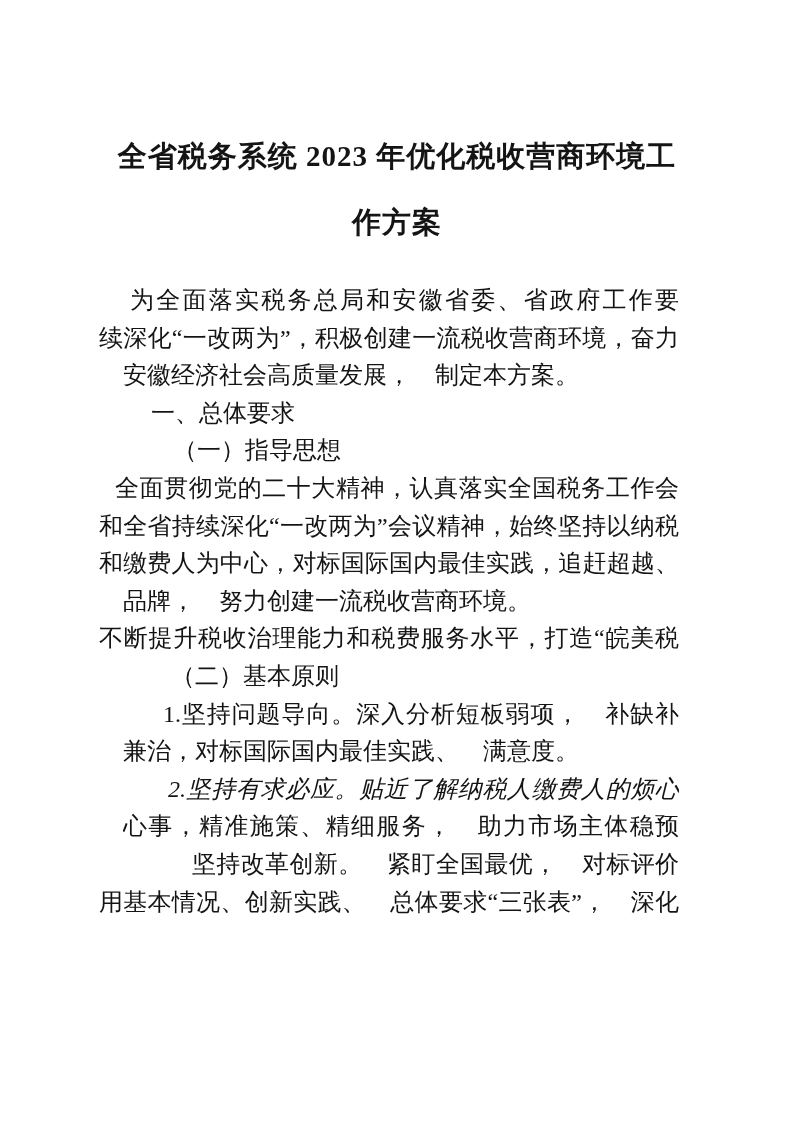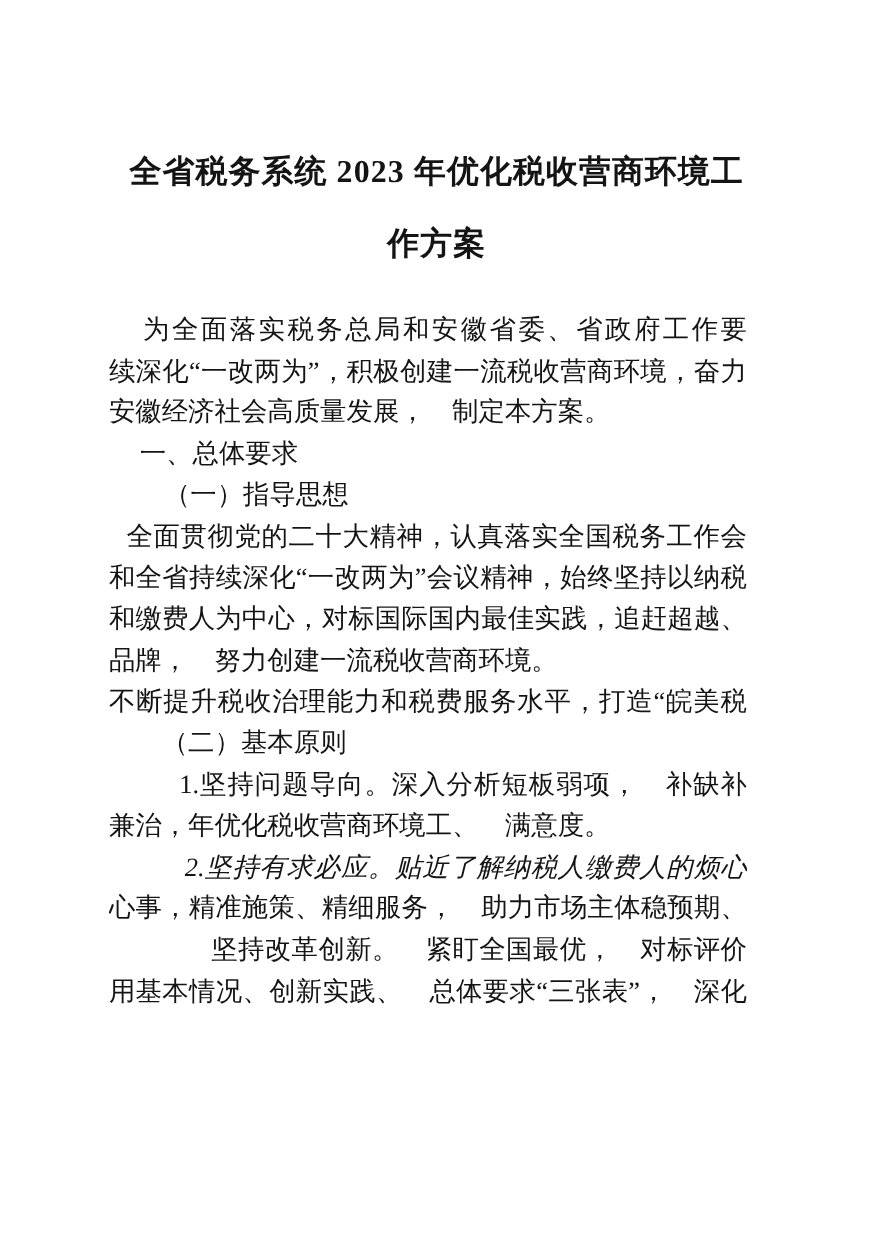--- a/index.html
+++ b/index.html
@@ -31,21 +31,21 @@
   }
   .para { margin: 0; padding: 0; }
   .line {
     font-size: 24px;
     height: 37.6px;
     line-height: 37.6px;
     text-align: justify;
     text-align-last: justify;
     overflow: hidden;
   }
-  .line.last { text-align-last: left; }
+  .line.last { text-align-last: left; margin-left: 24px; }
   .p-fill .line.last { text-align-last: justify; }
   
   .p-intro .line:first-child  { text-indent: 31px; }
   .p-h1    .line              { text-indent: 28px; }
   .p-h2a   .line              { text-indent: 50px; }
   .p-body  .line:first-child  { text-indent: 16px; }
   .p-h2b   .line              { text-indent: 48px; }
   .p-item1 .line:first-child  { text-indent: 64px; }
   .p-item2 .line:first-child  { text-indent: 69px; font-style: italic; }
   .p-item3 .line:first-child  { text-indent: 93px; }
@@ -75,21 +75,21 @@
         <div class="line">和全省持续深化“一改两为”会议精神，始终坚持以纳税人</div>
         <div class="line">和缴费人为中心，对标国际国内最佳实践，追赶超越、创先</div>
         <div class="line last">品牌，　努力创建一流税收营商环境。</div>
         <div class="line">不断提升税收治理能力和税费服务水平，打造“皖美税务”服务</div>
       </div>
       <div class="para p-h2b">
         <div class="line last">（二）基本原则</div>
       </div>
       <div class="para p-item1">
         <div class="line">1.坚持问题导向。深入分析短板弱项，　补缺补差、标本</div>
-        <div class="line last">兼治，年优化税收营商环境工、　满意度。</div>
+        <div class="line last">兼治，对标国际国内最佳实践、　满意度。</div>
       </div>
       <div class="para p-item2 p-fill">
         <div class="line">2.坚持有求必应。贴近了解纳税人缴费人的烦心事、操</div>
         <div class="line last">心事，精准施策、精细服务，　助力市场主体稳预期、增信心。3.</div>
       </div>
       <div class="para p-item3">
         <div class="line">坚持改革创新。　紧盯全国最优，　对标评价标准，　运</div>
         <div class="line">用基本情况、创新实践、　总体要求“三张表”，　深化改革、</div>
         <div class="line last">创新突破。</div>
       </div>

